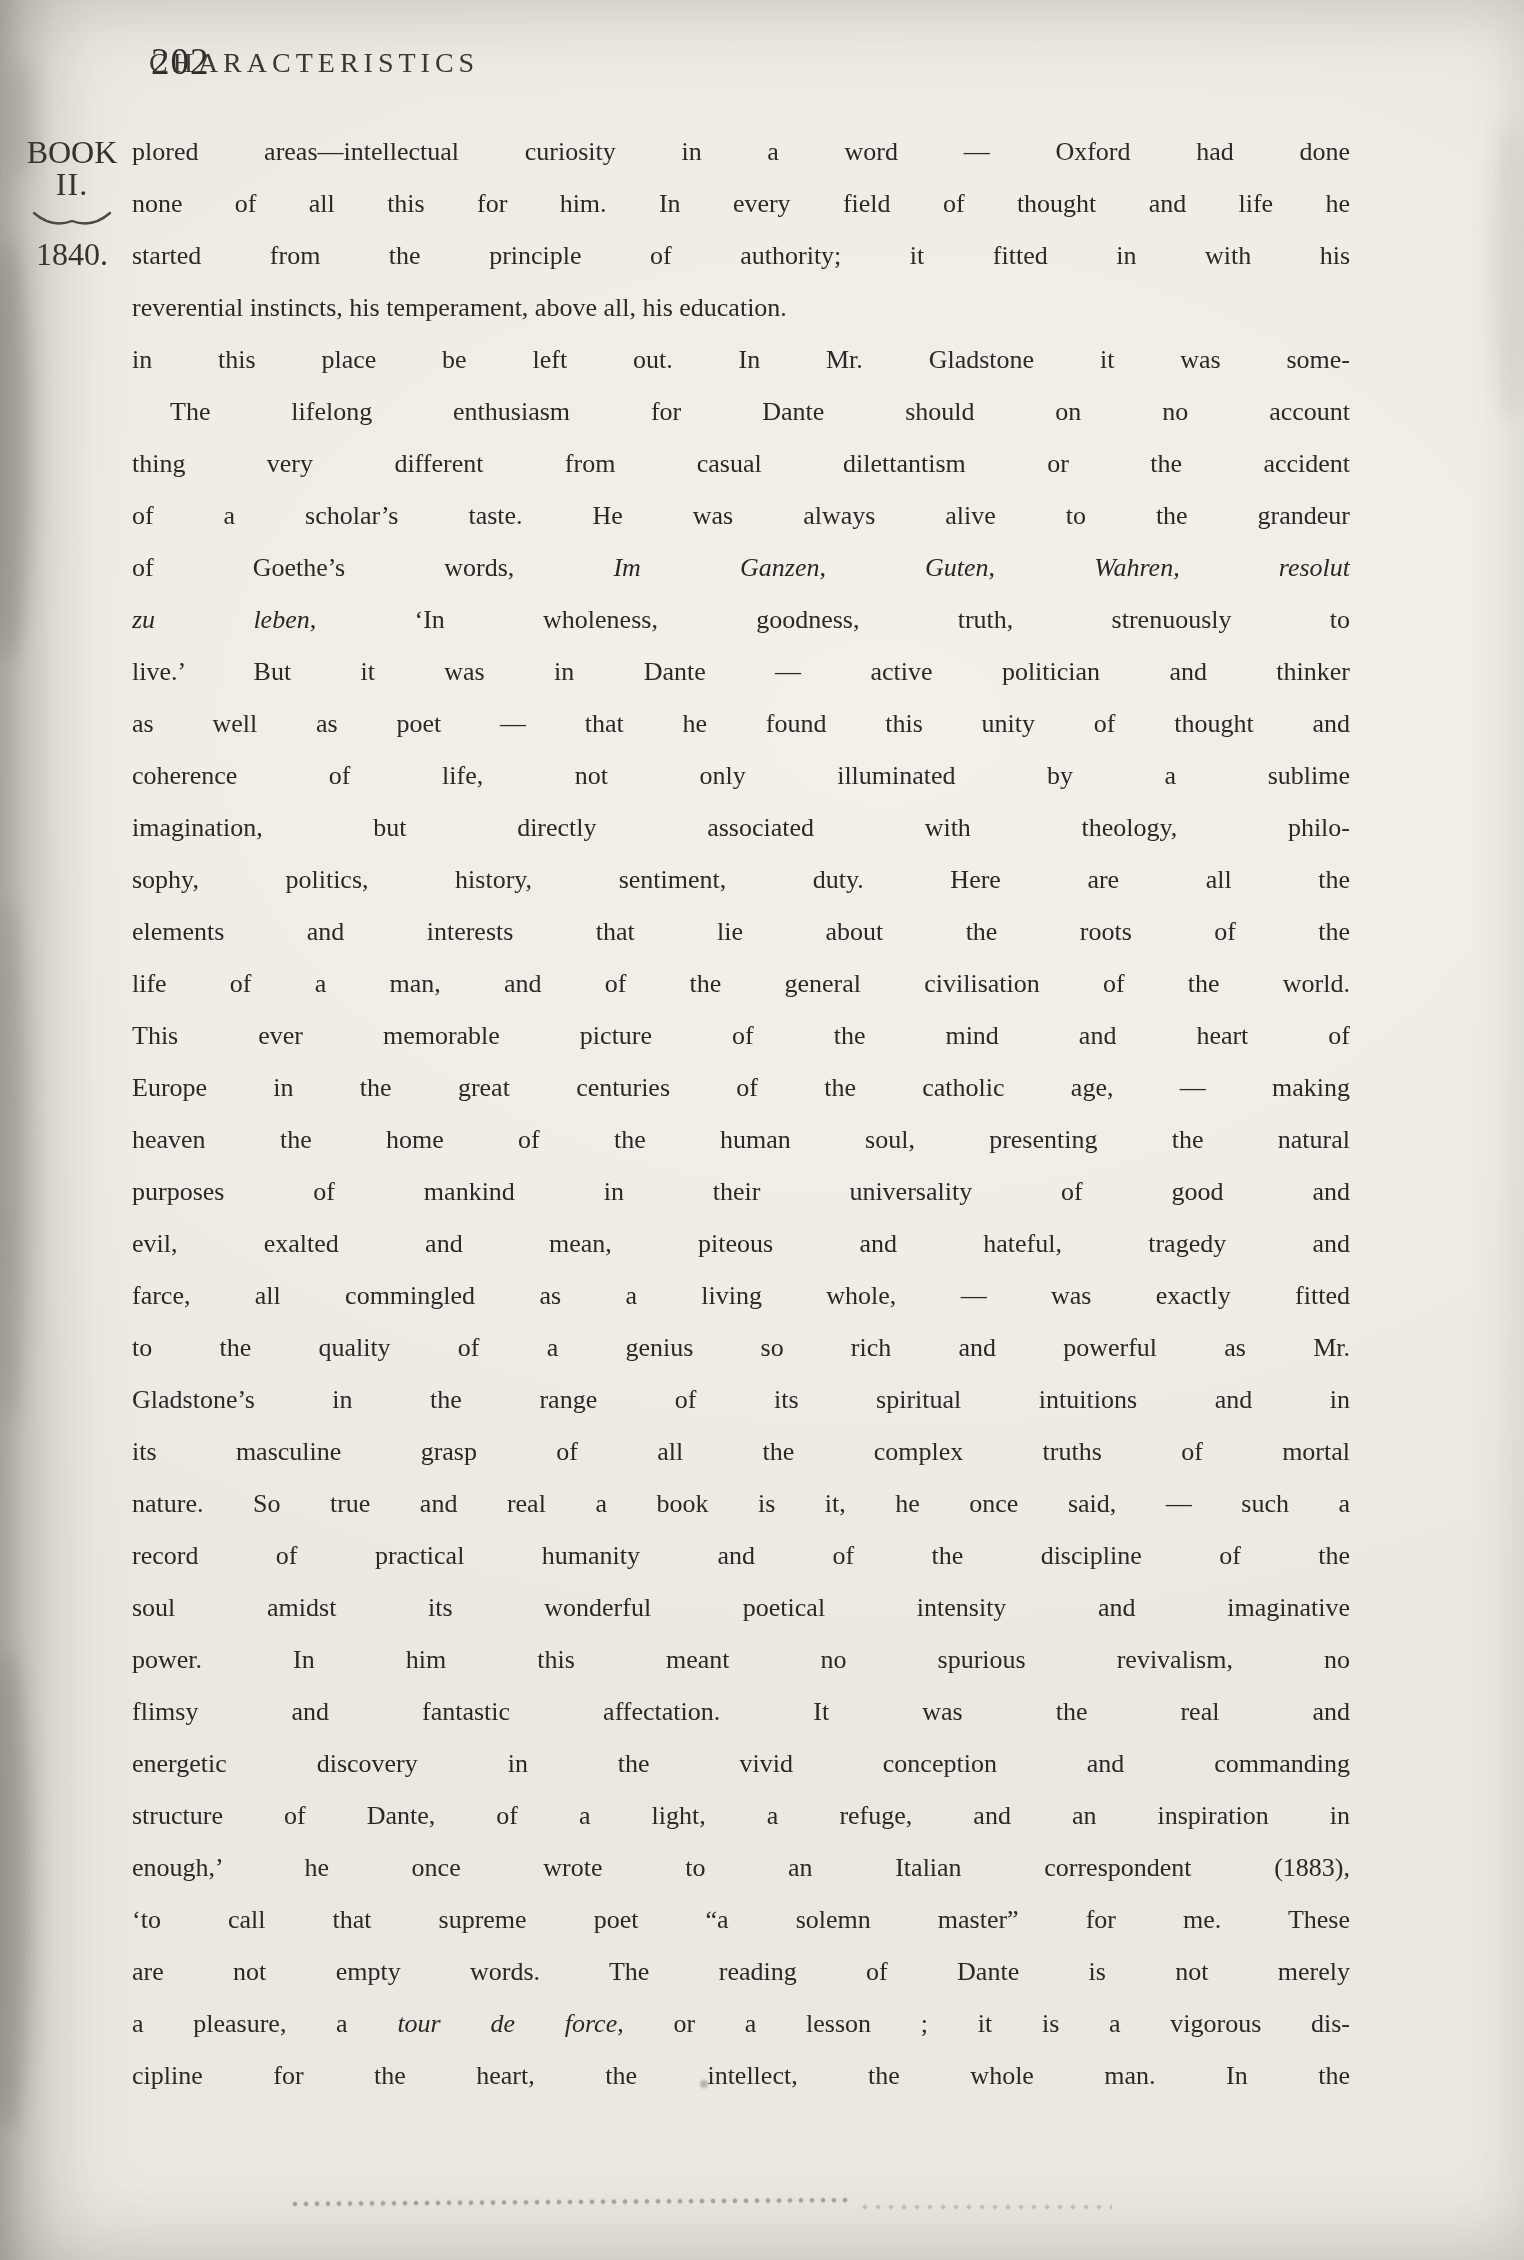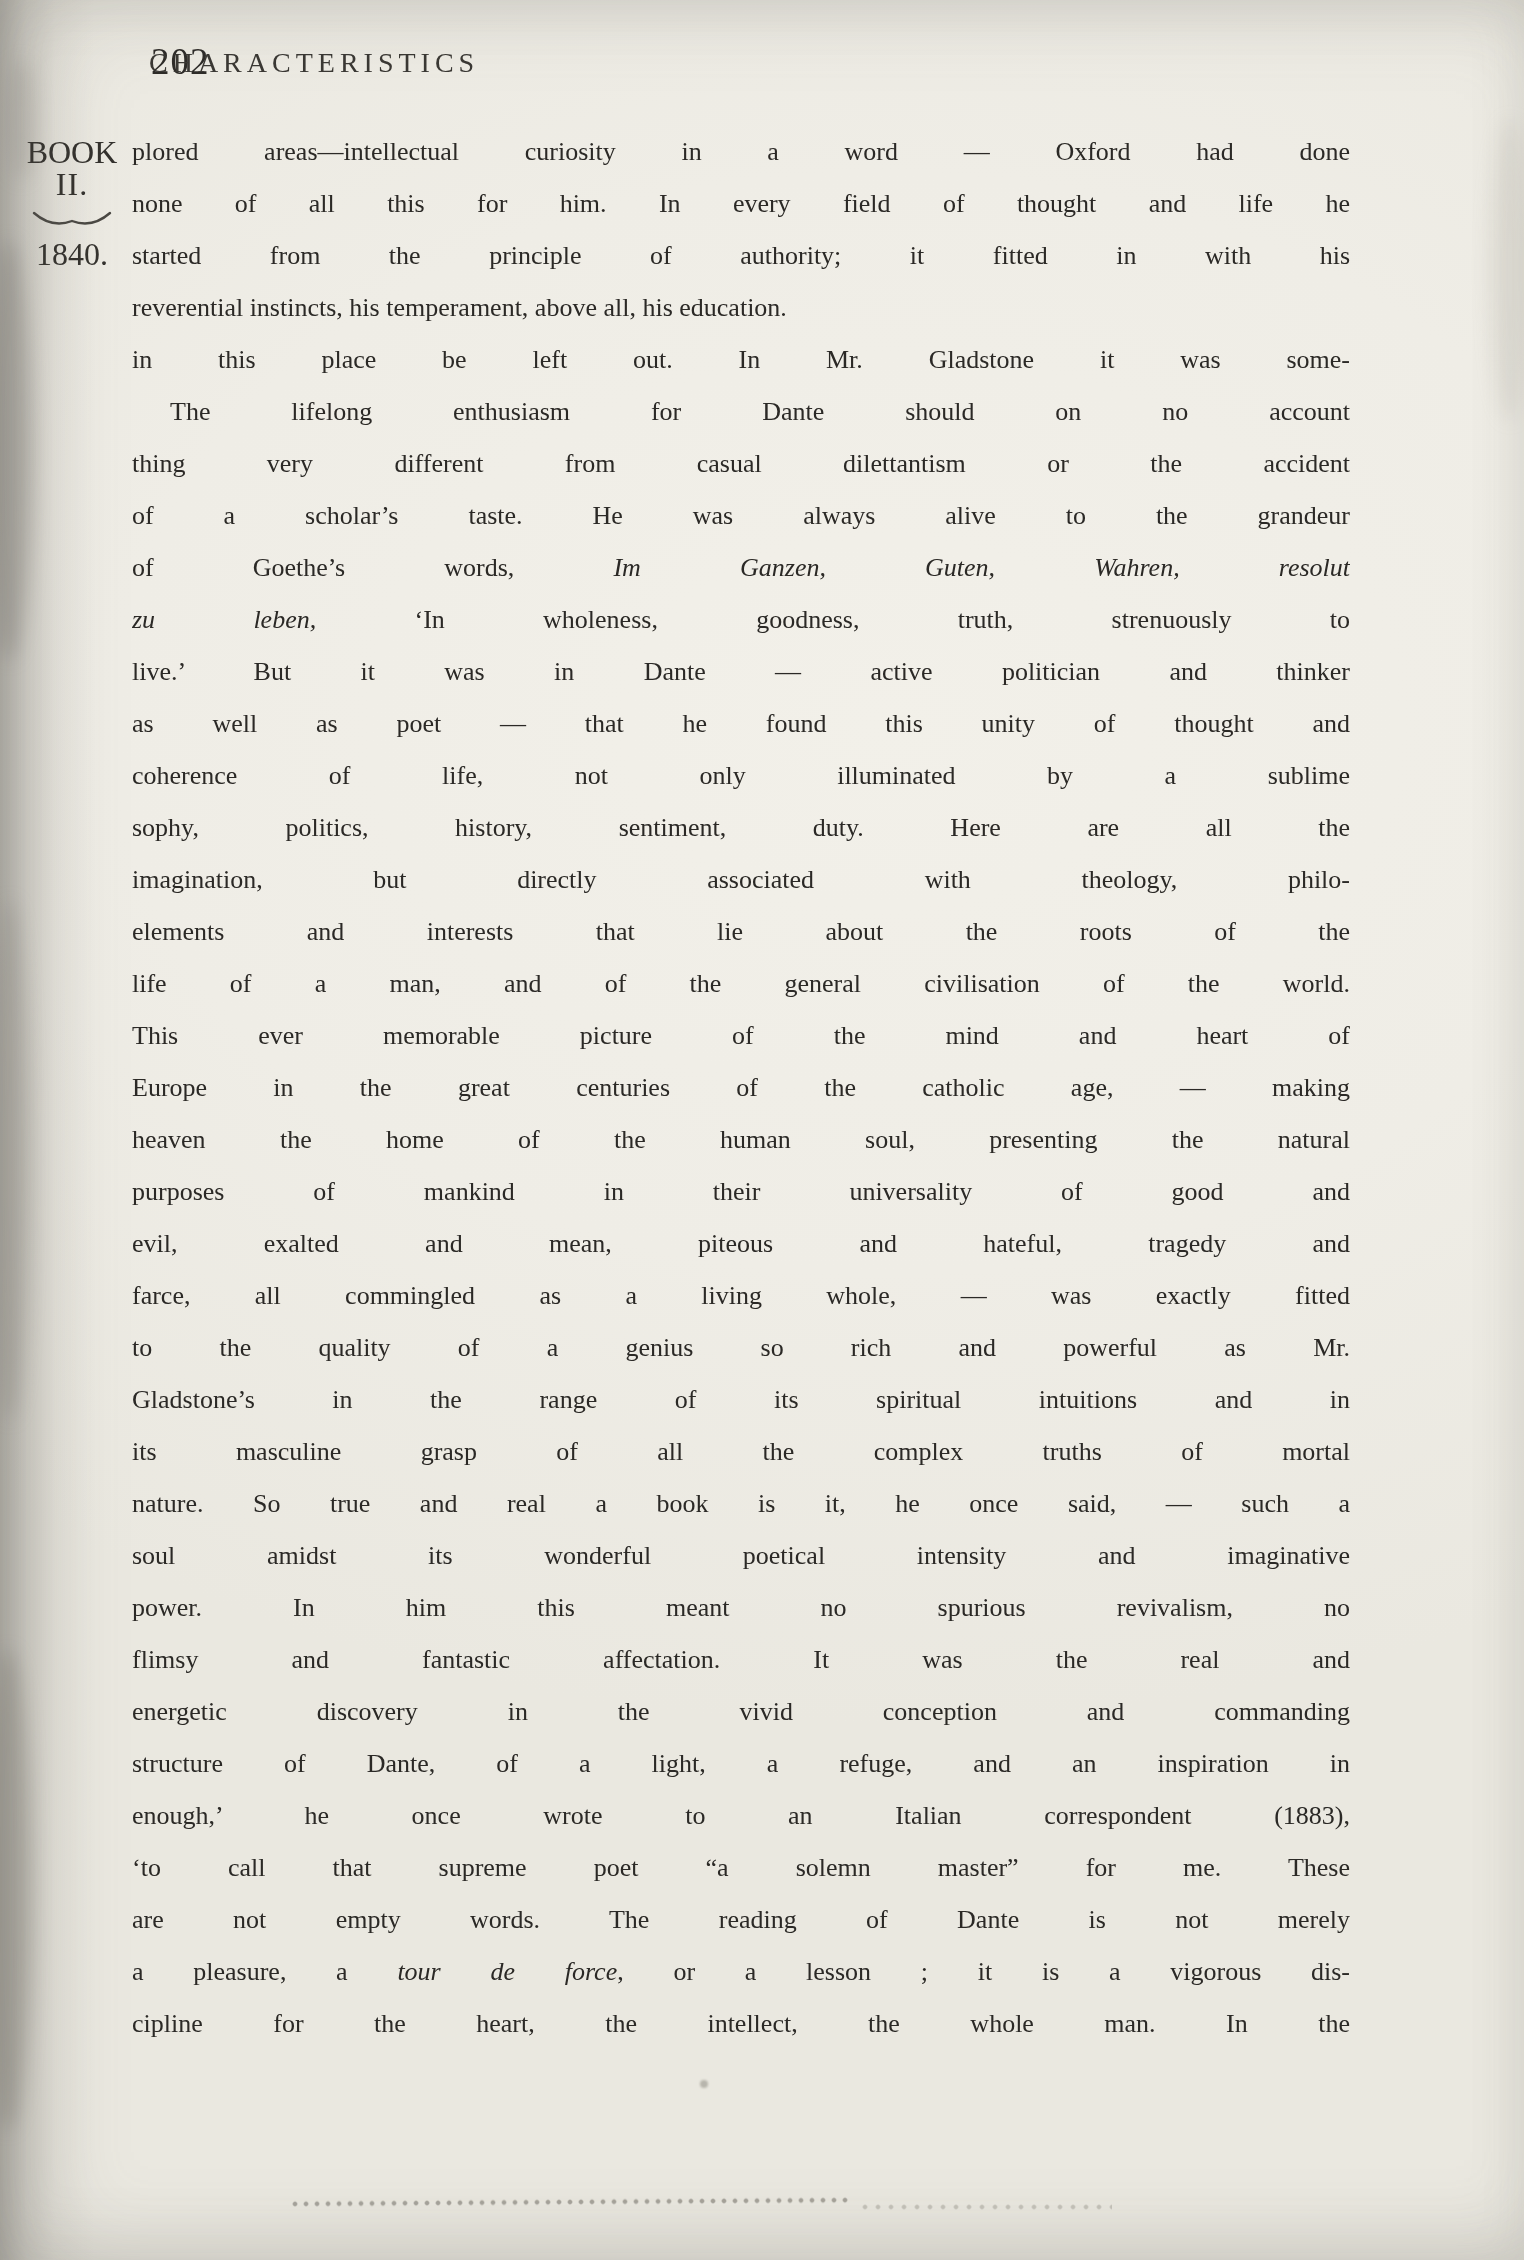--- a/index.html
+++ b/index.html
@@ -107,34 +107,35 @@
       <div class="line end"><span>reverential instincts, his temperament, above all, his education.</span></div>
       <div class="line"><span>in this place be left out. In Mr. Gladstone it was some-</span></div>
       <div class="line indent"><span>The lifelong enthusiasm for Dante should on no account</span></div>
       <div class="line"><span>thing very different from casual dilettantism or the accident</span></div>
       <div class="line"><span>of a scholar’s taste. He was always alive to the grandeur</span></div>
       <div class="line"><span>of Goethe’s words, </span><span class="it">Im Ganzen, Guten, Wahren, resolut</span></div>
       <div class="line"><span class="it">zu leben,</span><span> ‘In wholeness, goodness, truth, strenuously to</span></div>
       <div class="line"><span>live.’ But it was in Dante — active politician and thinker</span></div>
       <div class="line"><span>as well as poet — that he found this unity of thought and</span></div>
       <div class="line"><span>coherence of life, not only illuminated by a sublime</span></div>
+      <div class="line"><span>imagination, but directly associated with theology, philo-</span></div>
       <div class="line"><span>sophy, politics, history, sentiment, duty. Here are all the</span></div>
-      <div class="line"><span>imagination, but directly associated with theology, philo-</span></div>
       <div class="line"><span>elements and interests that lie about the roots of the</span></div>
       <div class="line"><span>life of a man, and of the general civilisation of the world.</span></div>
       <div class="line"><span>This ever memorable picture of the mind and heart of</span></div>
       <div class="line"><span>Europe in the great centuries of the catholic age, — making</span></div>
       <div class="line"><span>heaven the home of the human soul, presenting the natural</span></div>
       <div class="line"><span>purposes of mankind in their universality of good and</span></div>
       <div class="line"><span>evil, exalted and mean, piteous and hateful, tragedy and</span></div>
       <div class="line"><span>farce, all commingled as a living whole, — was exactly fitted</span></div>
       <div class="line"><span>to the quality of a genius so rich and powerful as Mr.</span></div>
       <div class="line"><span>Gladstone’s in the range of its spiritual intuitions and in</span></div>
       <div class="line"><span>its masculine grasp of all the complex truths of mortal</span></div>
       <div class="line"><span>nature. So true and real a book is it, he once said, — such a</span></div>
+      <div class="line"><span>record of practical humanity and of the discipline of the</span></div>
       <div class="line"><span>soul amidst its wonderful poetical intensity and imaginative</span></div>
       <div class="line"><span>power. In him this meant no spurious revivalism, no</span></div>
       <div class="line"><span>flimsy and fantastic affectation. It was the real and</span></div>
       <div class="line"><span>energetic discovery in the vivid conception and commanding</span></div>
       <div class="line"><span>structure of Dante, of a light, a refuge, and an inspiration in</span></div>
       <div class="line"><span>enough,’ he once wrote to an Italian correspondent (1883),</span></div>
       <div class="line"><span>‘to call that supreme poet “a solemn master” for me. These</span></div>
       <div class="line"><span>are not empty words. The reading of Dante is not merely</span></div>
       <div class="line"><span>a pleasure, a </span><span class="it">tour de force</span><span>, or a lesson ; it is a vigorous dis-</span></div>
       <div class="line"><span>cipline for the heart, the intellect, the whole man. In the</span></div>

